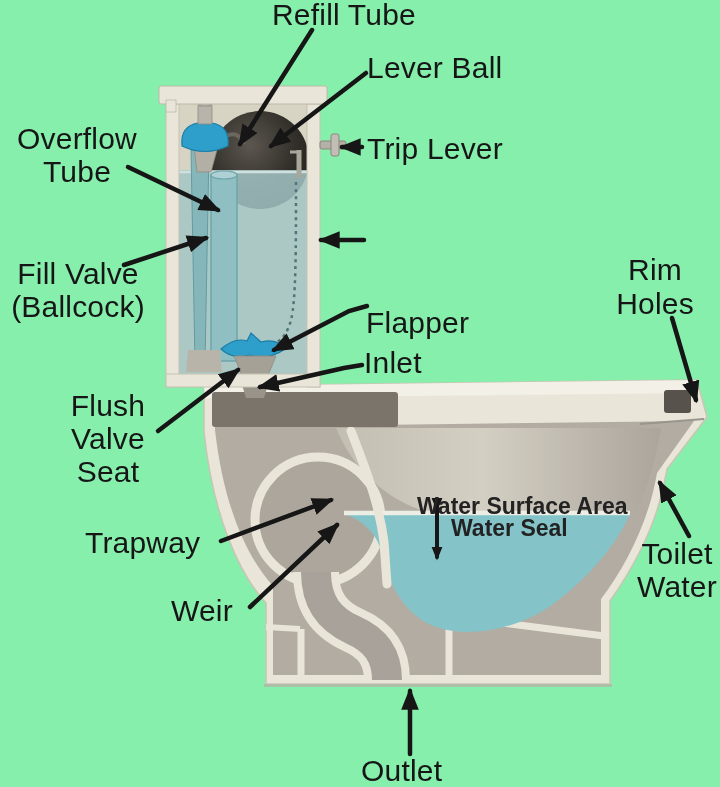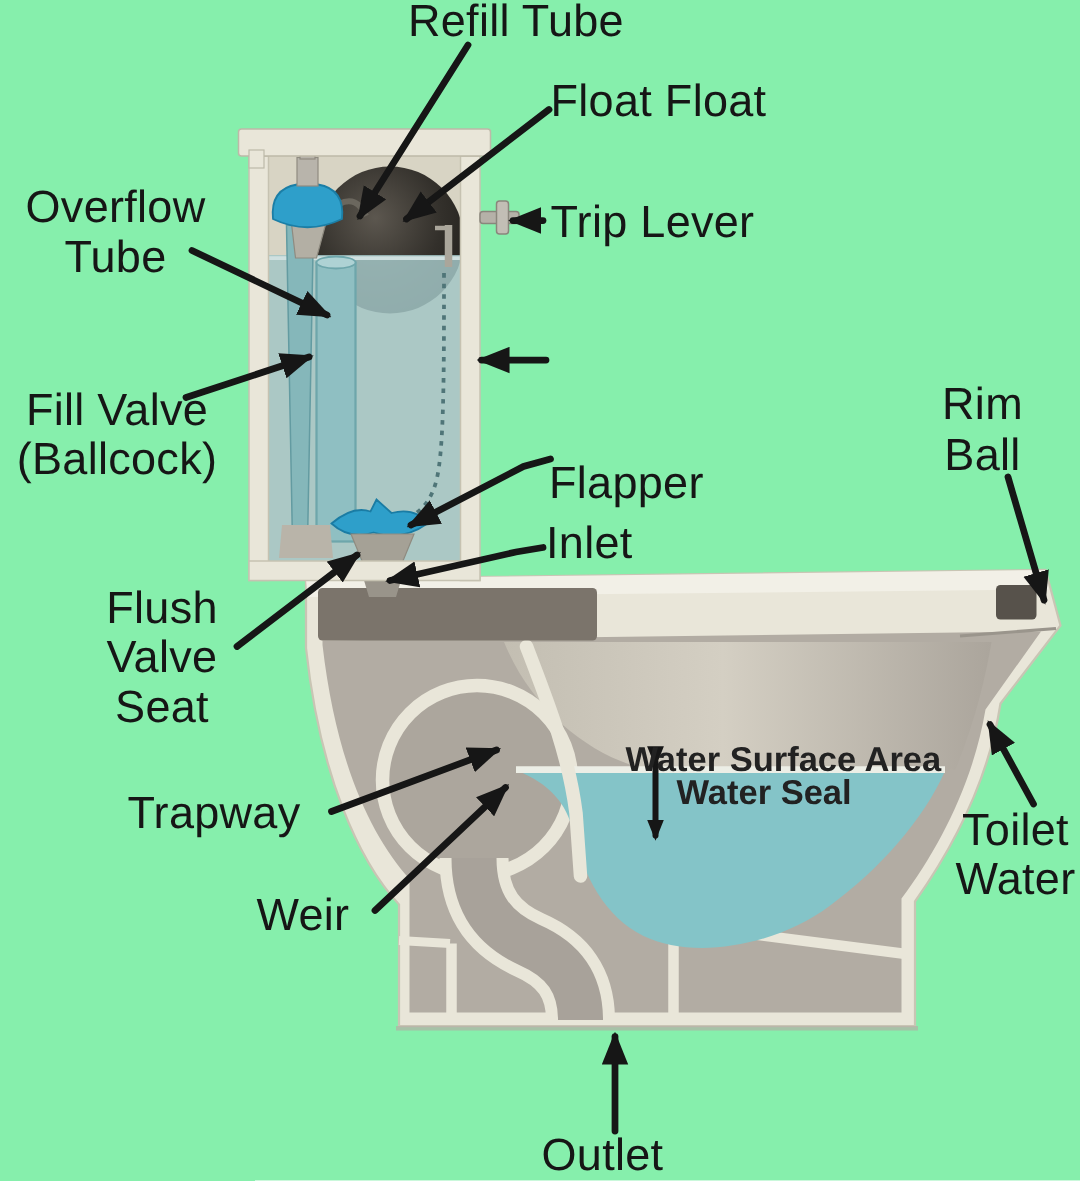--- a/index.html
+++ b/index.html
@@ -157,28 +157,28 @@
       <path d="M672,318 L696,400" marker-end="url(#ah)"></path>
       <path d="M221,541 L331,500" marker-end="url(#ah)"></path>
       <path d="M250,607 L337,525" marker-end="url(#ah)"></path>
       <path d="M689,536 L660,483" marker-end="url(#ah)"></path>
       <path d="M410,754 L410,691" marker-end="url(#ah)"></path>
       <path d="M437,508 L437,557" stroke-width="4" marker-start="url(#ahs)" marker-end="url(#ahs)"></path>
     </g>
   </svg>
 
   <div class="lbl l-refill">Refill Tube</div>
-  <div class="lbl l-float">Float Float</div>
+  <div class="lbl l-float">Lever Ball</div>
   <div class="lbl l-trip">Trip Lever</div>
   <div class="lbl wrap l-overflow">Overflow Tube</div>
   <div class="lbl wrap l-fill">Fill Valve (Ballcock)</div>
   <div class="lbl l-flapper">Flapper</div>
   <div class="lbl l-inlet">Inlet</div>
   <div class="lbl wrap l-seat">Flush Valve Seat</div>
-  <div class="lbl wrap l-rim">Rim Ball</div>
+  <div class="lbl wrap l-rim">Rim Holes</div>
   <div class="lbl l-trapway">Trapway</div>
   <div class="lbl l-weir">Weir</div>
   <div class="lbl small l-wsa">Water Surface Area</div>
   <div class="lbl small l-wseal">Water Seal</div>
   <div class="lbl wrap l-bowl">Toilet Water</div>
   <div class="lbl l-outlet">Outlet</div>
 
 </div>
 
 </body></html>

